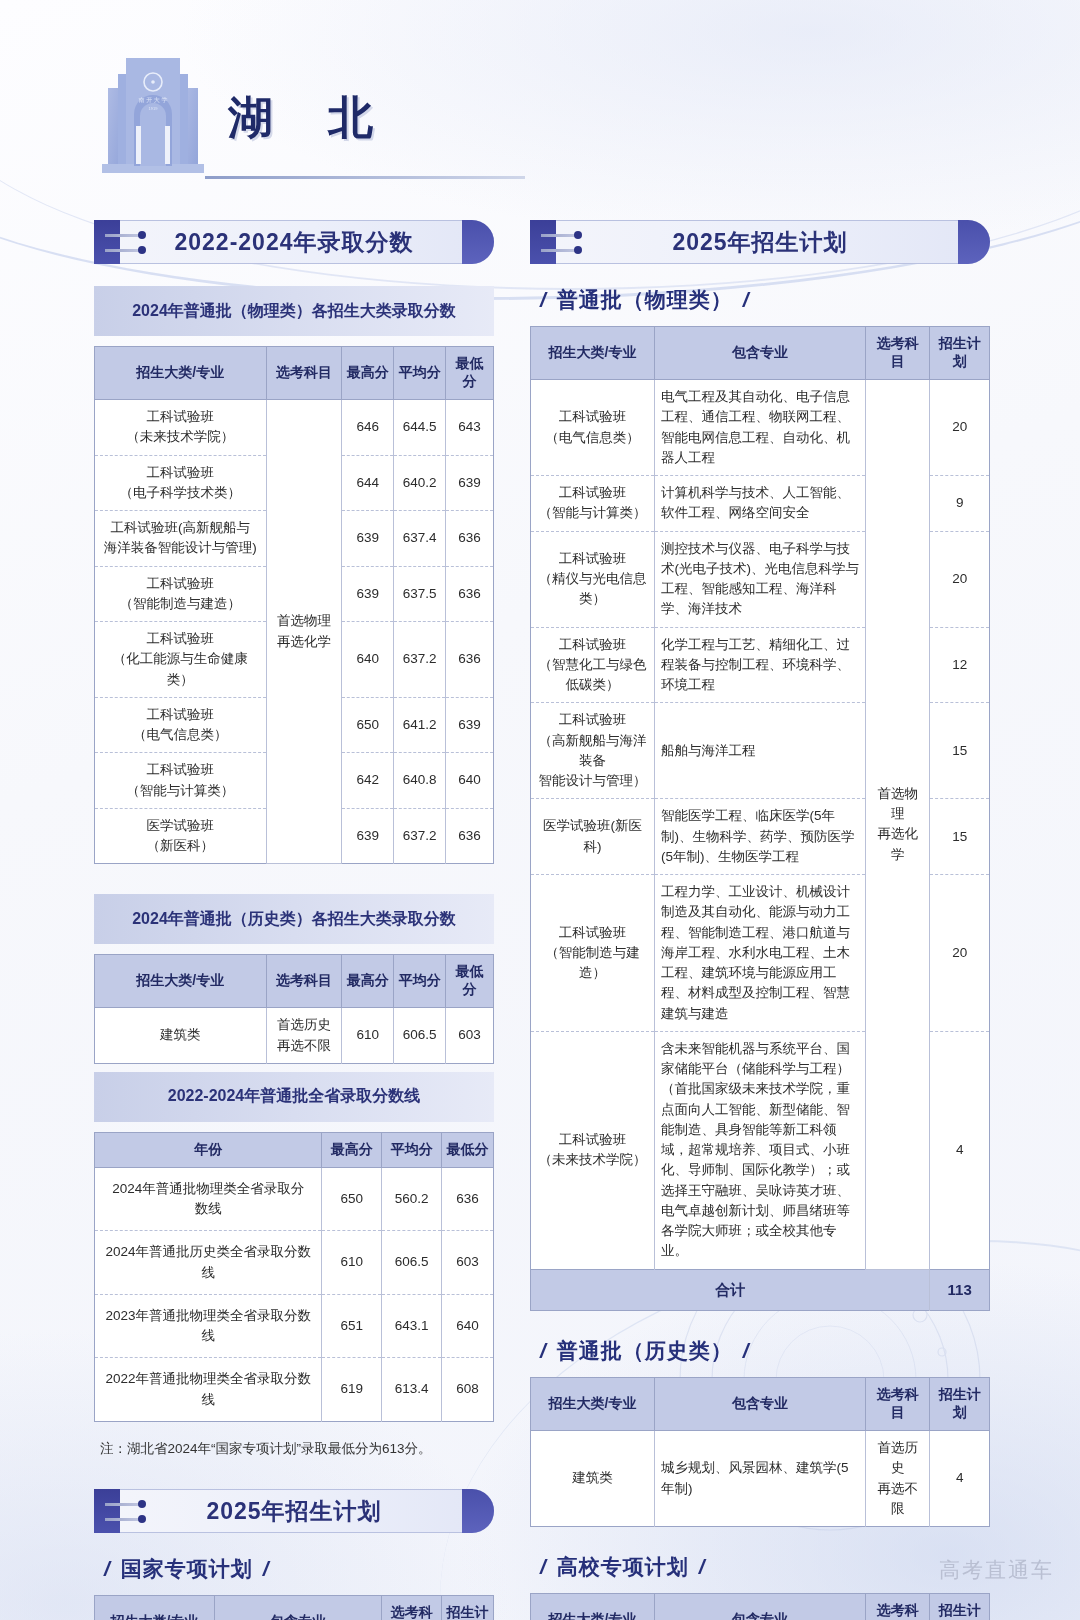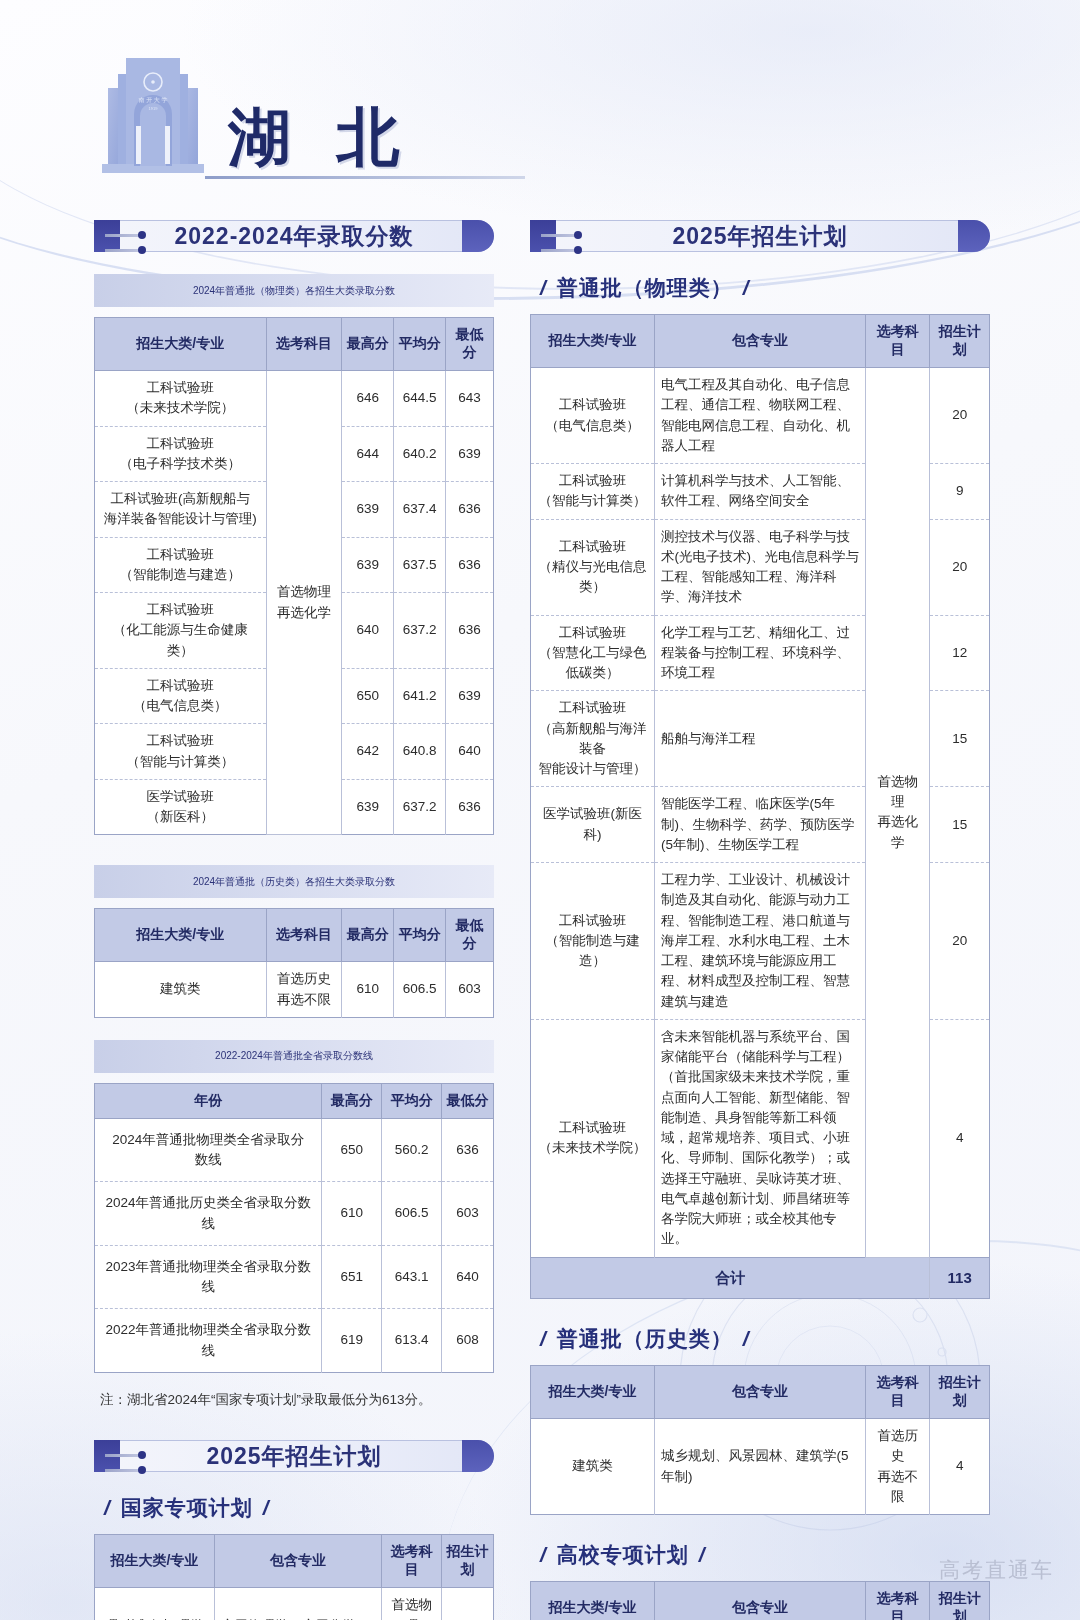--- a/index.html
+++ b/index.html
@@ -33,33 +33,33 @@
   .header-line {
     position:absolute; left:205px; top:176px; width:320px; height:3px;
     background: linear-gradient(90deg,#8e9dc9 0%, #cfd6e9 100%);
   }
 
   
   .gate { position:absolute; left:100px; top:52px; width:106px; height:125px; }
 
   
   .province {
-    position:absolute; left:228px; top:95px;
-    font-size:63px; font-weight:bold; letter-spacing:14px;
+    position:absolute; left:228px; top:88px;
+    font-size:45px; font-weight:bold; letter-spacing:14px;
     color:#1f2a68;
-    font-family:Liberation Sans, sans-serif;
+    font-family:Liberation Mono, monospace;
     text-shadow: 2px 2px 0 rgba(140,152,196,0.35);
   }
 
   .col-left  { position:absolute; left:94px;  top:220px; width:400px; }
   .col-right { position:absolute; left:530px; top:220px; width:460px; }
 
   
   .ribbon {
-    position:relative; height:32px; margin-bottom:22px;
+    position:relative; height:44px; margin-bottom:22px;
     display:flex; align-items:center; justify-content:center;
     background: linear-gradient(90deg,#f4f5fb 0%, #eceffa 55%, #e2e6f6 100%);
     border:1px solid #b9c1e0;
     border-radius: 0 22px 22px 0;
   }
   .ribbon::before {
     content:""; position:absolute; left:-1px; top:-1px; bottom:-1px; width:26px;
     background: linear-gradient(180deg,#3b3f98 0%, #4b51ad 100%);
     border-radius:0;
   }
@@ -79,23 +79,23 @@
     background:#2d3385;
   }
   .ribbon .dot.d1 { top:0px; } .ribbon .dot.d2 { top:15px; }
   .ribbon-title {
     position:relative; z-index:2;
     font-size:23px; font-weight:bold; color:#2b3278; letter-spacing:1px;
   }
 
   
   .band {
-    height:33px; display:flex; align-items:center; justify-content:center;
+    height:50px; display:flex; align-items:center; justify-content:center;
     background:linear-gradient(90deg,#c8cfe8 0%, #d8ddf0 50%, #e7eaf7 100%);
-    color:#2b3278; font-size:10px; font-weight:normal;
+    color:#2b3278; font-size:16px; font-weight:bold;
     margin-bottom:10px;
   }
 
   
   .slash-head {
     font-size:21px; font-weight:bold; color:#26307a;
     margin: 6px 0 12px 0; letter-spacing:1px;
   }
   .slash-head .sl { color:#26307a; font-style:italic; font-weight:900; padding:0 10px;}
 
@@ -291,21 +291,21 @@
           <tr>
             <td>建筑类</td>
             <td>首选历史<br>再选不限</td>
             <td>610</td>
             <td>606.5</td>
             <td>603</td>
           </tr>
         </tbody>
     </table>
 
-    <div class="band" style="margin-top:22px">2022-2024年普通批全省录取分数线</div>
+    <div class="band" style="margin-top:8px">2022-2024年普通批全省录取分数线</div>
 
     <table class="bx t-year">
       <colgroup>
           <col class="c1">
           <col class="c2">
           <col class="c3">
           <col class="c4">
         </colgroup>
       <thead>
           <tr>

